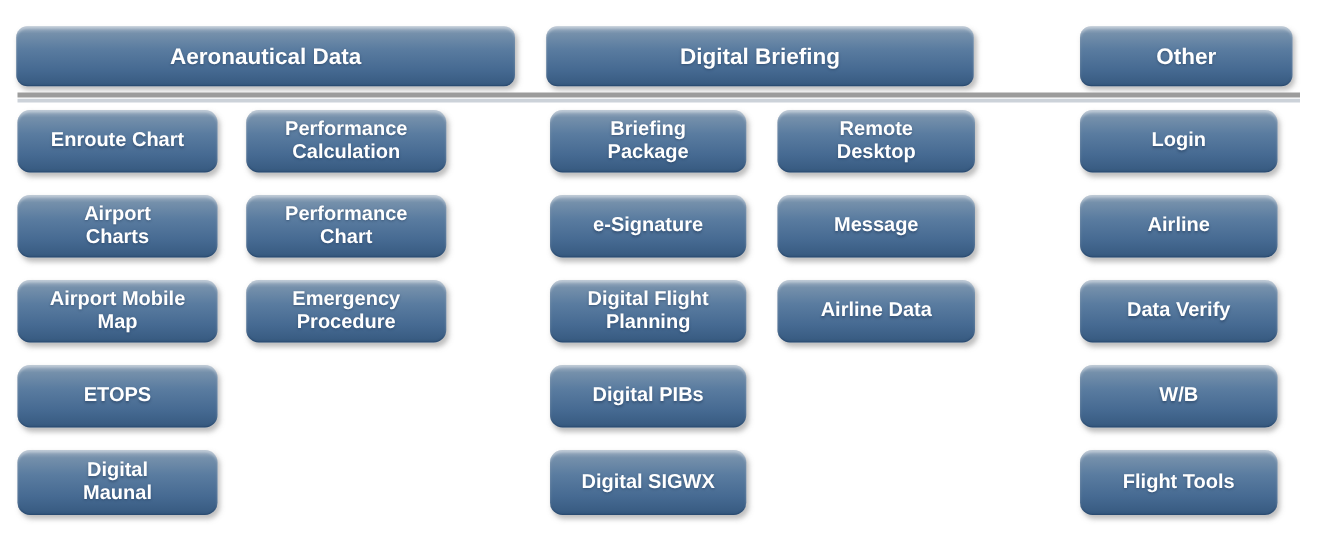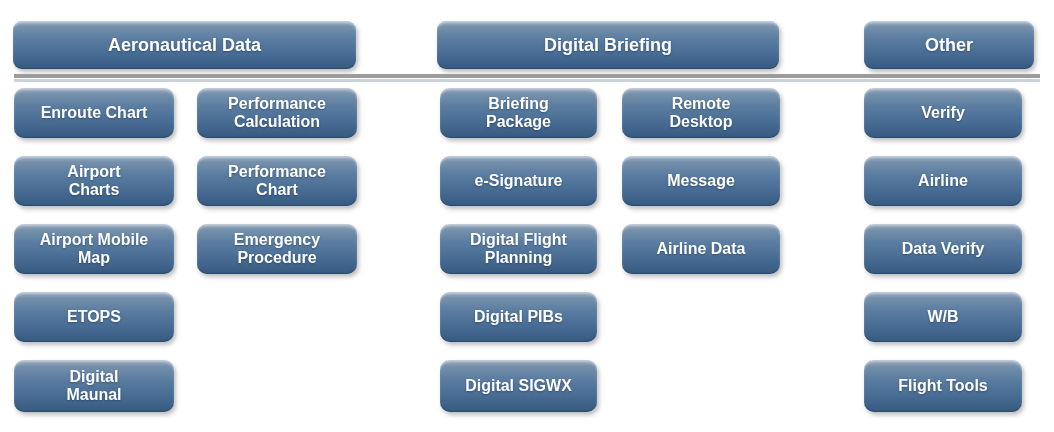--- a/index.html
+++ b/index.html
@@ -69,21 +69,21 @@
   .r2 { top: 156px; height: 50px; }
   .r3 { top: 224px; height: 50px; }
   .r4 { top: 292px; height: 50px; }
   .r5 { top: 360px; height: 52px; }
 </style>
 </head>
 <body>
 
 <div id="stage">
 
-  <div class="btn hdr" style="left:13px; top:21px; width:343px; height:48px;">Aeronautical Data</div>
+  <div class="btn hdr" style="left:13px; top:21px; width:399px; height:48px;">Aeronautical Data</div>
   <div class="btn hdr" style="left:437px; top:21px; width:342px; height:48px;">Digital Briefing</div>
   <div class="btn hdr" style="left:864px; top:21px; width:170px; height:48px;text-align:center;">Other</div>
 
   <div class="divider-dark"></div>
   <div class="divider-light"></div>
 
   <div class="btn c1 r1">Enroute Chart</div>
   <div class="btn c1 r2">Airport
 Charts</div>
   <div class="btn c1 r3">Airport Mobile
@@ -105,19 +105,19 @@
   <div class="btn c3 r3">Digital Flight
 Planning</div>
   <div class="btn c3 r4">Digital PIBs</div>
   <div class="btn c3 r5">Digital SIGWX</div>
 
   <div class="btn c4 r1">Remote
 Desktop</div>
   <div class="btn c4 r2">Message</div>
   <div class="btn c4 r3">Airline Data</div>
 
-  <div class="btn c5 r1">Verify</div>
+  <div class="btn c5 r1">Login</div>
   <div class="btn c5 r2">Airline</div>
   <div class="btn c5 r3">Data Verify</div>
   <div class="btn c5 r4">W/B</div>
   <div class="btn c5 r5">Flight Tools</div>
 
 </div>
 
 </body></html>

